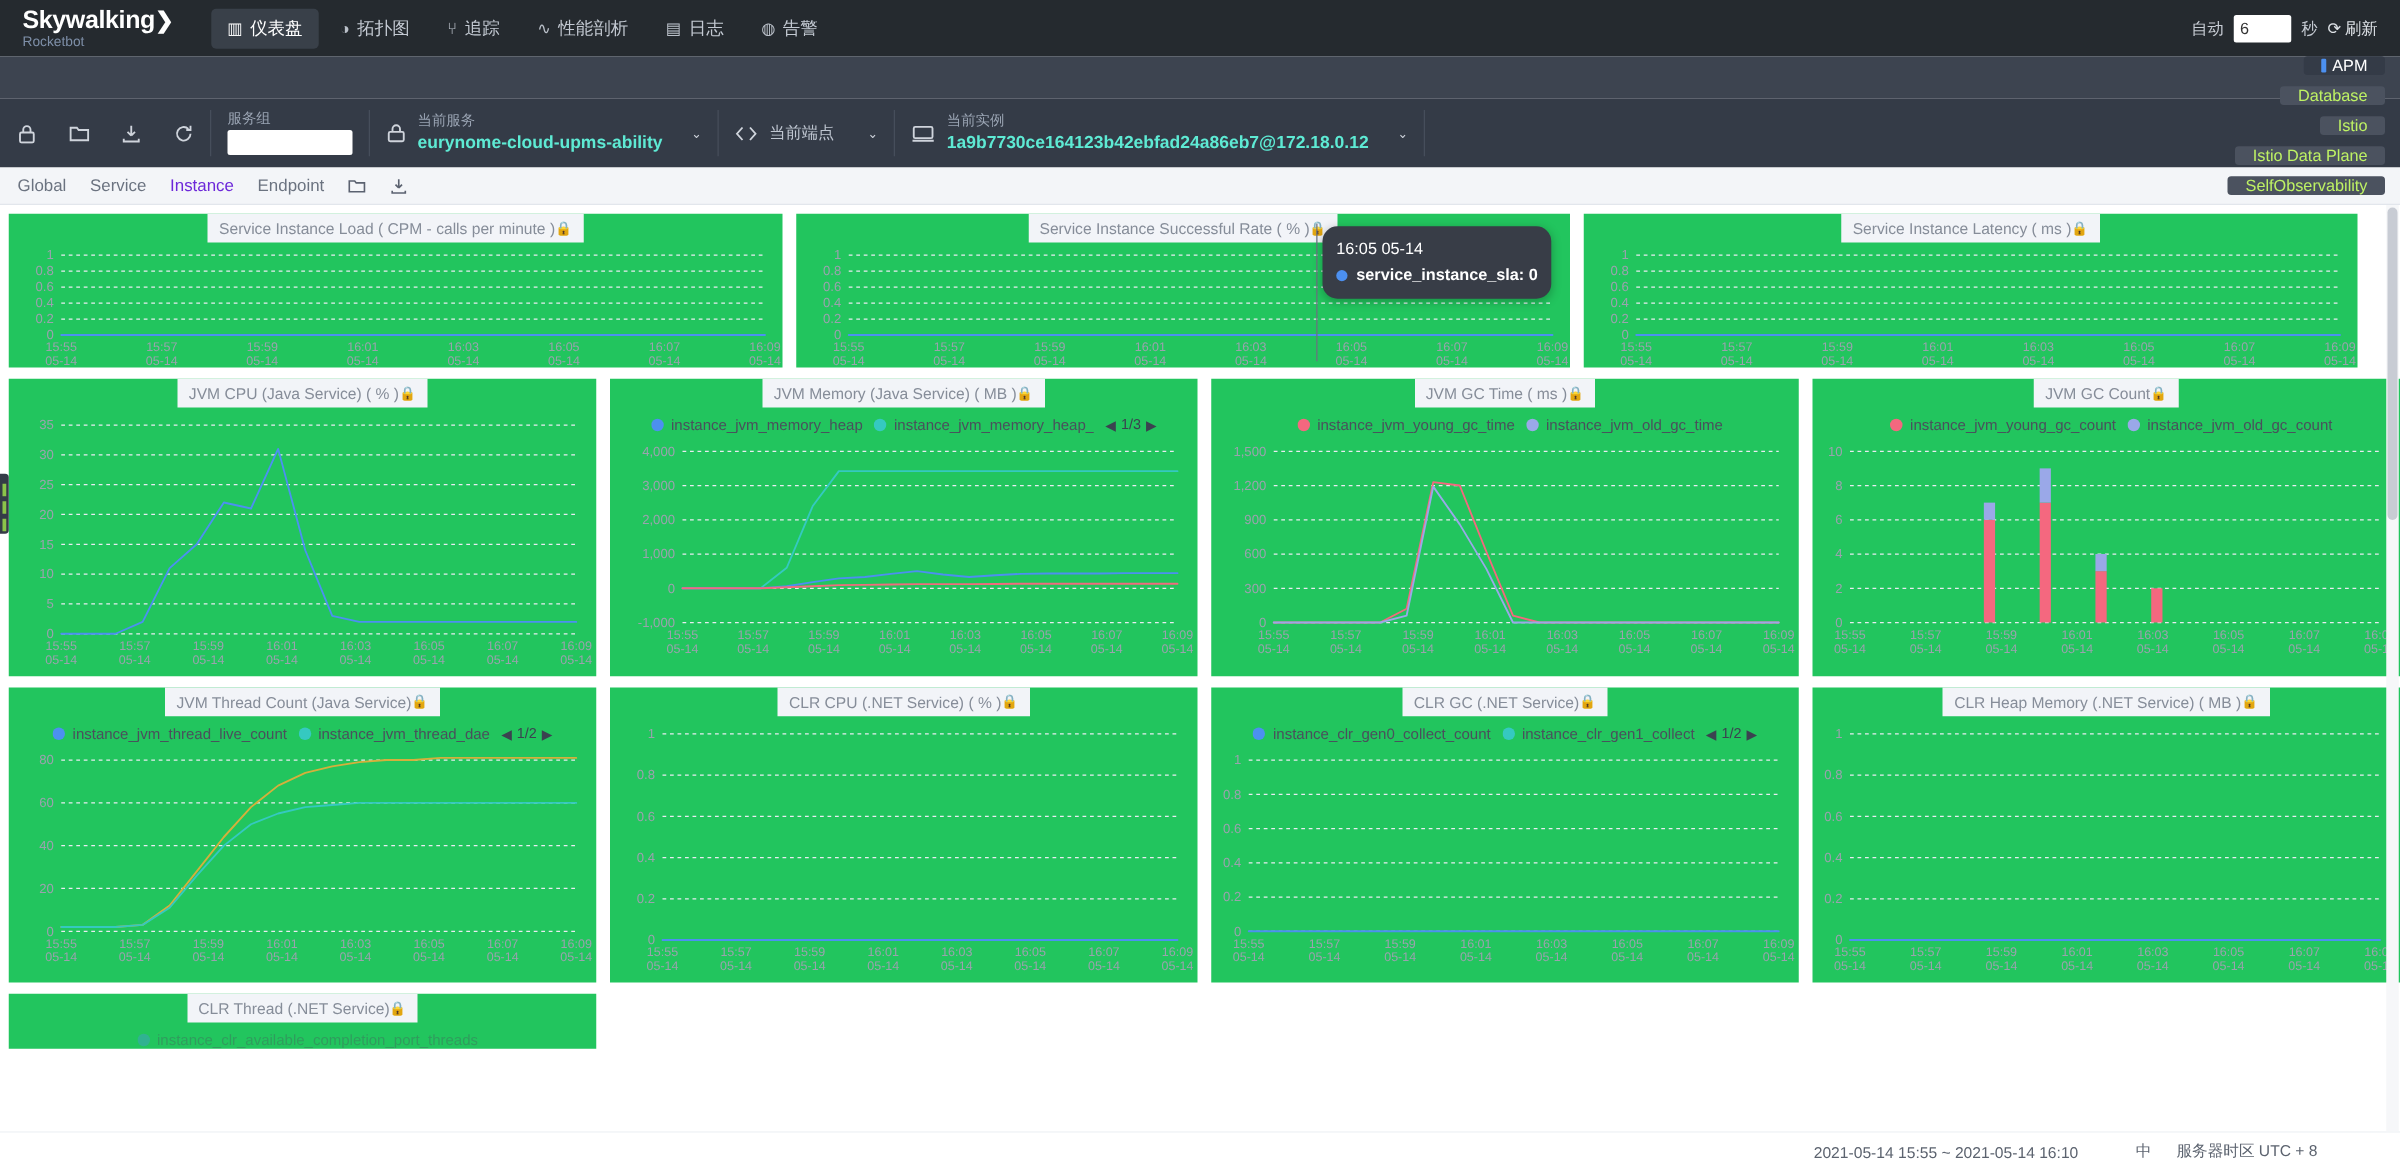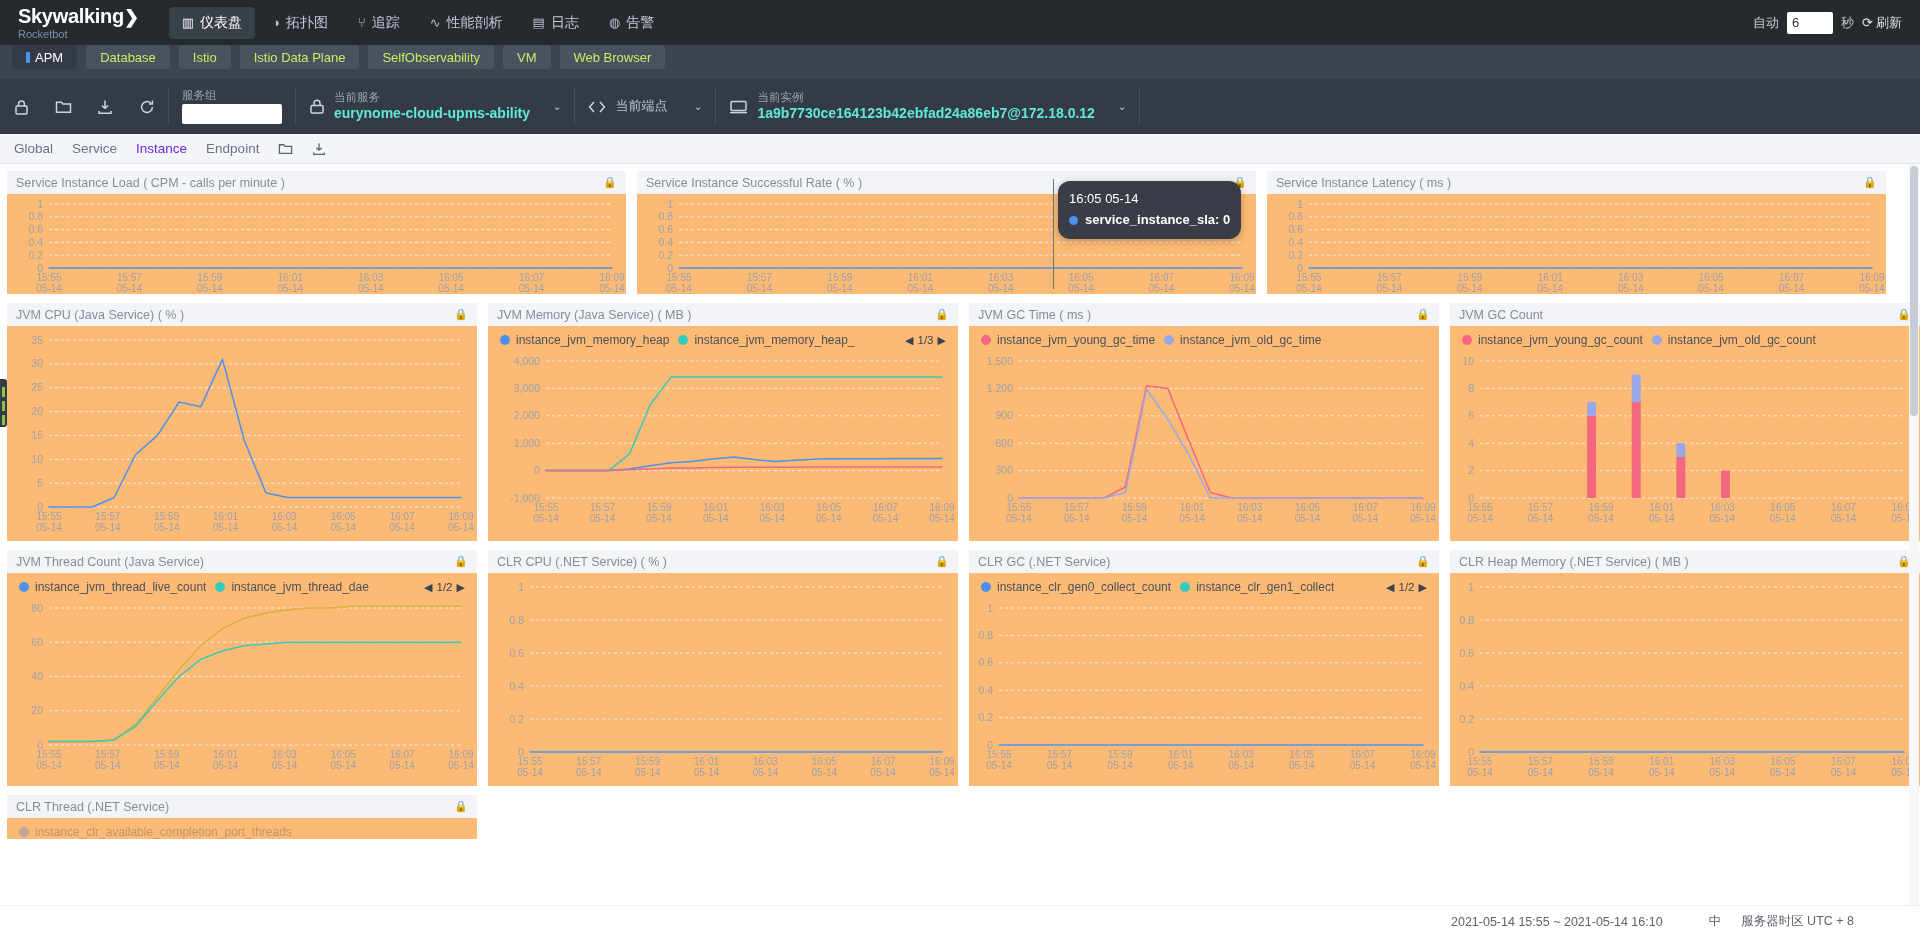--- a/index.html
+++ b/index.html
@@ -27,22 +27,22 @@
   .navitem .nicon { font-size:13px; opacity:.95; display:inline-block; }
   .topright { margin-left:auto; display:flex; align-items:center; gap:8px; font-size:13px; color:#c7ccd4; }
   .auto-input {
     width:46px; height:22px; background:#fff; border:none; border-radius:2px;
     color:#333; font-size:13px; padding:0 5px; font-family:inherit;
   }
   .refresh-btn { display:flex; align-items:center; gap:3px; cursor:pointer; color:#dfe3e8; }
 
   
   .tabbar {
-    height:34px; background:#3d4450; display:flex; align-items:flex-start;
-    padding:0 12px; gap:9px;
+    height:34px; background:#3d4450; display:flex; align-items:flex-end;
+    padding:0 12px; gap:9px;flex-direction:column;
   }
   .tab {
     height:24px; padding:0 14px; background:#4b525f; border-radius:3px;
     display:flex; align-items:center; gap:5px; color:#bef264; font-size:13px; cursor:pointer;
   }
   .tab.active { background:#343b47; color:#fff; }
   .tab .dot { width:4px; height:11px; background:#4c90f0; border-radius:1px; }
 
   
   .selbar {
@@ -75,21 +75,21 @@
   .subnav .sitem { color:#6b7380; cursor:pointer; }
   .subnav .sitem.active { color:#6d28d9; }
   .subnav .sico { color:#5b6270; cursor:pointer; display:flex; align-items:center; }
 
   
   .board {
     position:relative; height:calc(937px - 45px - 34px - 55px - 30px - 32px);
     overflow:hidden; background:#fff; padding:7px 7px 0 7px;
   }
   .row { display:flex; gap:11px; margin-bottom:9px; }
-  .card { background:#fdba74; display:flex; flex-direction:column; }
+  .card { background:#22c55e; display:flex; flex-direction:column;align-items:center; }
   .card-hd {
     background:#f2f4f8; height:23px; display:flex; align-items:center;
     padding:0 9px; font-size:12.5px; color:#868d99; justify-content:space-between;
   }
   .lock { color:#8d94a0; font-size:11px; cursor:pointer; }
   .card-bd { flex:1; position:relative; }
   .legend { display:flex; align-items:center; gap:9px; padding:7px 4px 0 12px; font-size:12px; color:#4a505c; }
   .lgi { display:flex; align-items:center; gap:6px; white-space:nowrap; overflow:hidden; }
   .lgdot { width:10px; height:10px; border-radius:50%; flex:none; }
   .pager { display:flex; align-items:center; gap:4px; margin-left:auto; padding-right:8px; color:#3b4250; font-size:11.5px; }

